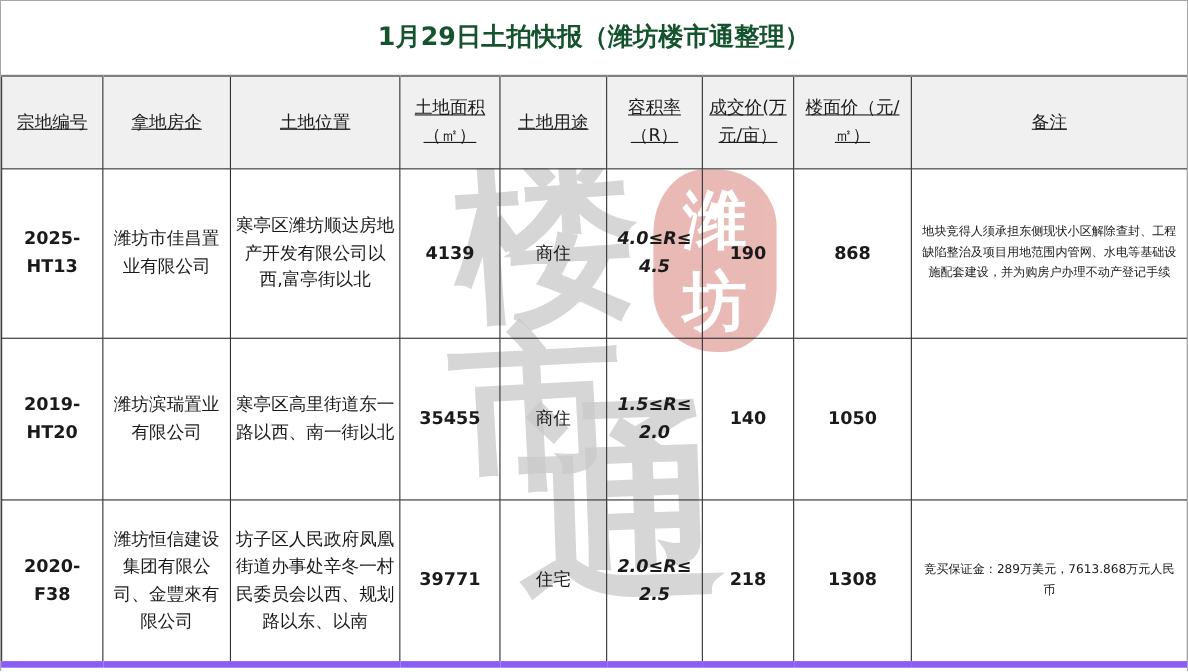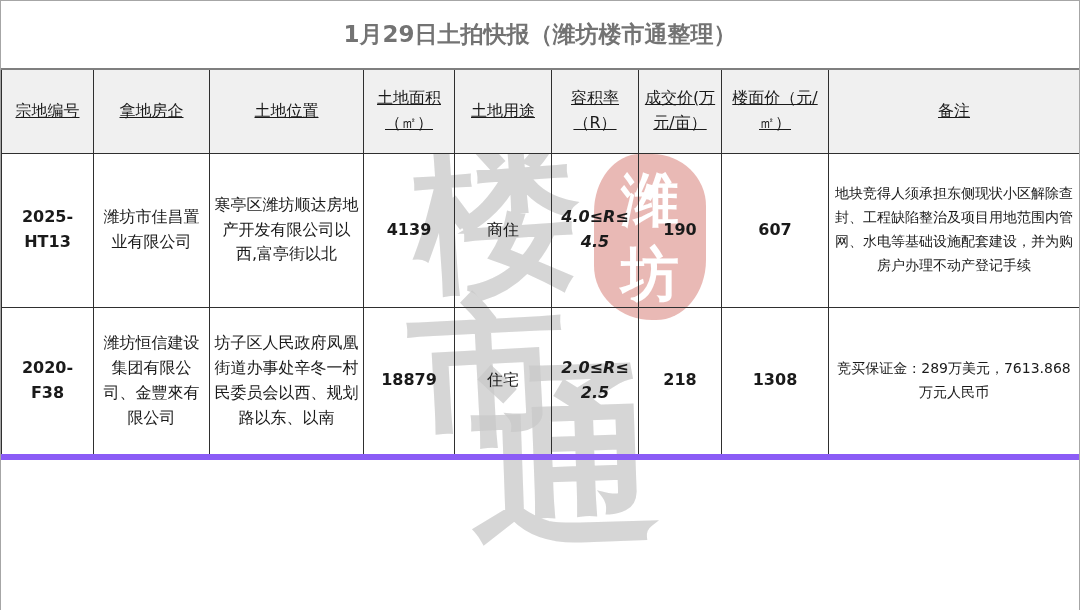--- a/index.html
+++ b/index.html
@@ -4,21 +4,21 @@
 <style>
   html,body{margin:0;padding:0;background:#fff;}
   .page{
     position:relative;width:1078px;height:609px;overflow:hidden;
     border-top:1px solid #a6a6a6;border-left:1px solid #a6a6a6;border-right:1px solid #a6a6a6;
     font-family:"DejaVu Sans","Liberation Sans",sans-serif;color:#1a1a1a;background:#fff;
   }
   
   .title{
     height:67px;line-height:67px;text-align:center;
-    font-size:23px;font-weight:bold;color:#737373;background:#fff;
+    font-size:23px;font-weight:bold;color:#14532d;background:#fff;
     position:relative;z-index:2;
   }
   
   .watermark{position:absolute;inset:0;z-index:1;pointer-events:none;}
   .wm-char{
     position:absolute;color:#c9c9c9;opacity:.75;
     font-family:"DejaVu Serif","Liberation Serif",serif;font-weight:bold;line-height:1;
   }
   .wm-lou {left:412px;top:128px;font-size:168px;transform:rotate(-4deg);}
   .wm-shi {left:408px;top:292px;font-size:158px;transform:rotate(-3deg);}
@@ -44,21 +44,21 @@
     font-weight:normal;color:#1a1a1a;
   }
   thead tr{height:84px;background:#f0f0f0;text-decoration:underline;}
   thead th{border-top:2px solid #7f7f7f;}
   tbody tr.r1{height:154px;}
   tbody tr.r2{height:147px;}
   tbody tr.r3{height:150px;}
   tbody tr.r3 td{border-bottom:6px solid #8b5cf6;}
   td.num{font-weight:bold;font-size:16px;}
   td.c-far{word-break:break-all;font-style:italic;}
-  td.c-remark{font-size:14px;line-height:1.7;padding:2px 6px;}
+  td.c-remark{font-size:11px;line-height:1.7;padding:2px 6px;}
   td.c-loc{padding:2px 2px;}
 </style>
 </head>
 <body>
 
 <div class="page">
 
   <div class="watermark">
     <span class="wm-char wm-lou">楼</span>
     <span class="wm-char wm-shi">市</span>
@@ -98,28 +98,39 @@
     </thead>
     <tbody>
       <tr class="r1">
         <td class="num">2025-HT13</td>
         <td>潍坊市佳昌置业有限公司</td>
         <td class="c-loc">寒亭区潍坊顺达房地产开发有限公司以西,富亭街以北</td>
         <td class="num">4139</td>
         <td>商住</td>
         <td class="c-far num">4.0≤R≤4.5</td>
         <td class="num">190</td>
-        <td class="num">607</td>
+        <td class="num">868</td>
         <td class="c-remark">地块竞得人须承担东侧现状小区解除查封、工程缺陷整治及项目用地范围内管网、水电等基础设施配套建设，并为购房户办理不动产登记手续</td>
+      </tr>
+      <tr class="r2">
+        <td class="num">2019-HT20</td>
+        <td>潍坊滨瑞置业有限公司</td>
+        <td class="c-loc">寒亭区高里街道东一路以西、南一街以北</td>
+        <td class="num">35455</td>
+        <td>商住</td>
+        <td class="c-far num">1.5≤R≤2.0</td>
+        <td class="num">140</td>
+        <td class="num">1050</td>
+        <td class="c-remark"></td>
       </tr>
       <tr class="r3">
         <td class="num">2020-F38</td>
         <td>潍坊恒信建设集团有限公司、金豐來有限公司</td>
         <td class="c-loc">坊子区人民政府凤凰街道办事处辛冬一村民委员会以西、规划路以东、以南</td>
-        <td class="num">18879</td>
+        <td class="num">39771</td>
         <td>住宅</td>
         <td class="c-far num">2.0≤R≤2.5</td>
         <td class="num">218</td>
         <td class="num">1308</td>
         <td class="c-remark">竞买保证金：289万美元，7613.868万元人民币</td>
       </tr>
     </tbody>
   </table>
 </div>
 

